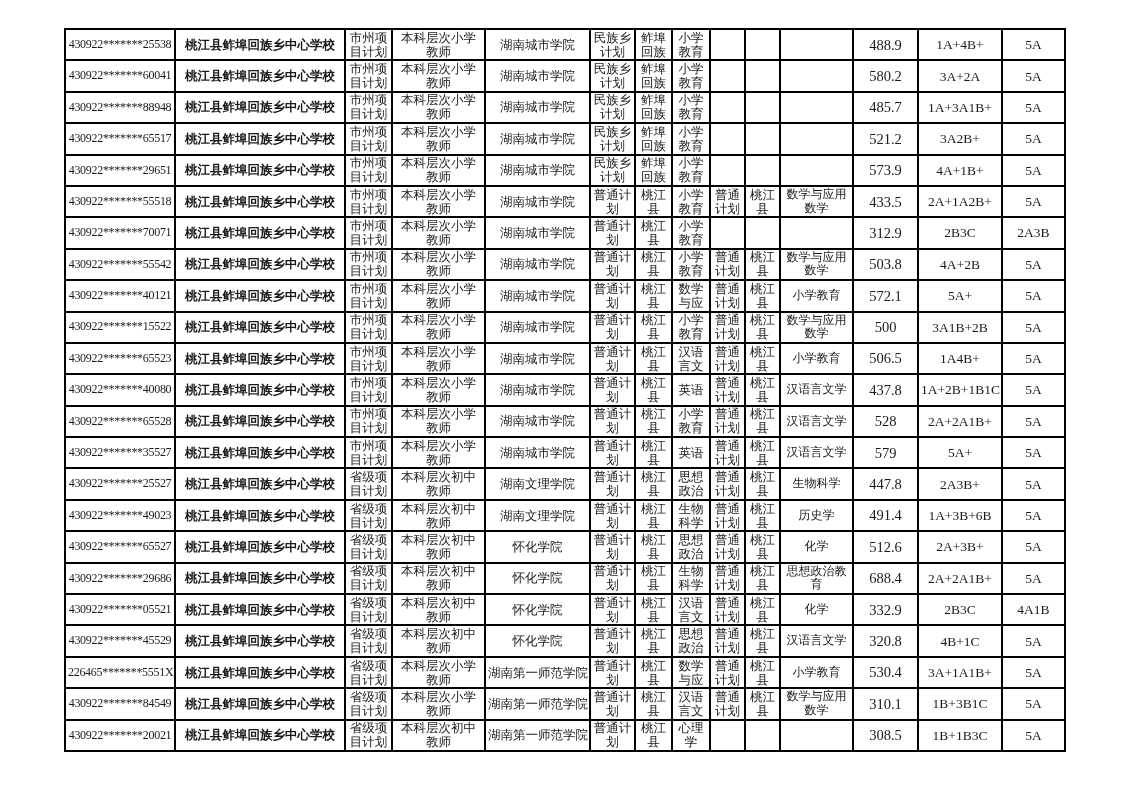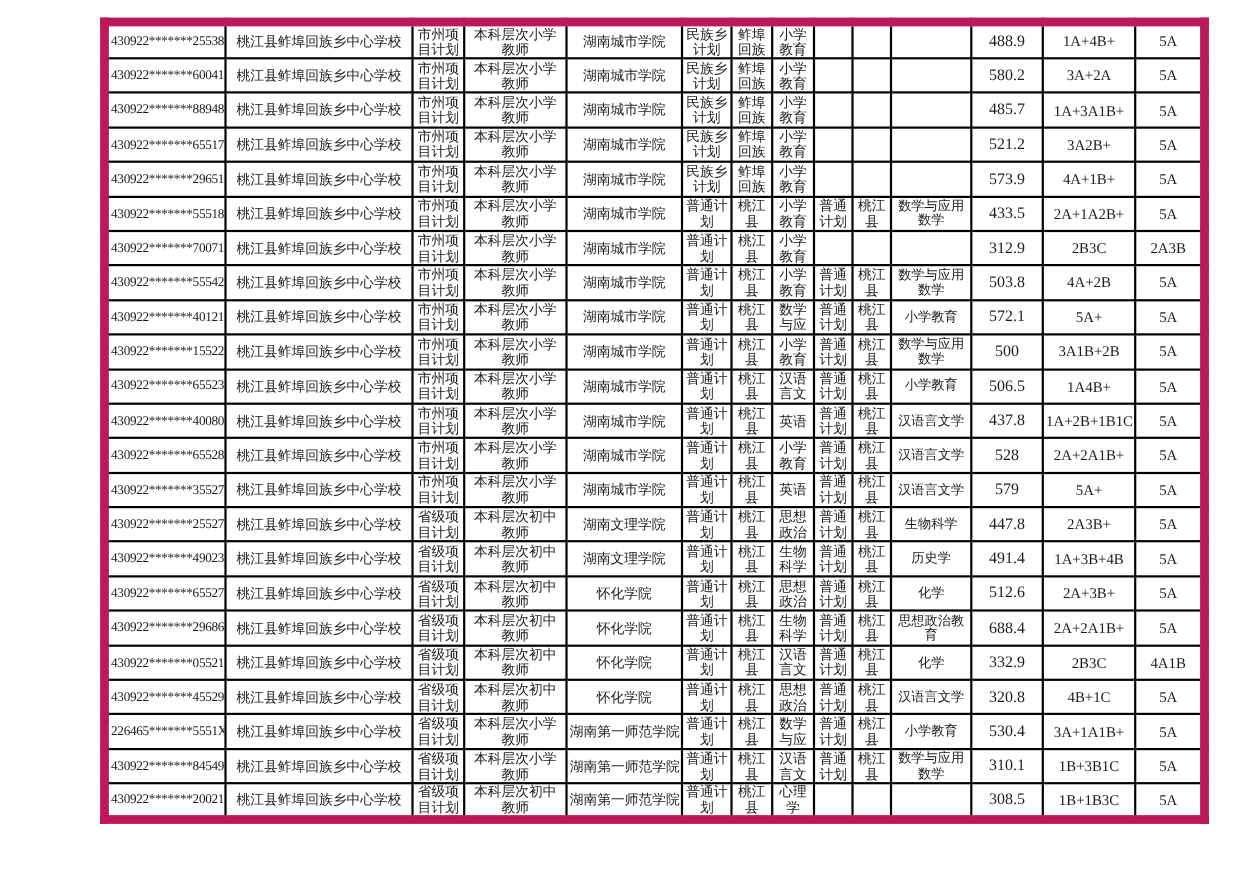--- a/index.html
+++ b/index.html
@@ -14,40 +14,39 @@
   .page {
     position: relative;
     width: 1122px;
     height: 793px;
     background: #ffffff;
     overflow: hidden;
   }
   table.results {
     position: absolute;
     left: 64px;
-    top: 16px;
+    top: 28px;
     width: 1000px;
     height: 722px;
     border-collapse: collapse;
     table-layout: fixed;
-    border: 8px solid #be185d;
-    margin-left: 27px;
+    border: 1px solid #be185d;
   }
   table.results td {
     border: 2px solid #000;
     padding: 0 2px;
     text-align: center;
     vertical-align: middle;
     overflow: hidden;
     line-height: 1.12;
     word-break: break-all;
   }
   table.results tr { height: 31.4px; }
   td.c0  { font-size: 12px; white-space: nowrap; letter-spacing: -0.3px; }
-  td.c1  { font-size: 12.5px; white-space: nowrap; }
+  td.c1  { font-size: 12.5px; white-space: nowrap; font-weight: bold; }
   td.c2  { font-size: 12.5px; }
   td.c3  { font-size: 12.5px; }
   td.c4  { font-size: 12.5px; white-space: nowrap; }
   td.c5  { font-size: 12.5px; }
   td.c6  { font-size: 12.5px; }
   td.c7  { font-size: 12.5px; }
   td.c8  { font-size: 12.5px; }
   td.c9  { font-size: 12.5px; }
   td.c10 { font-size: 12px; }
   td.c11 { font-size: 14.5px; }
@@ -322,21 +321,21 @@
           <td class="c2">省级项目计划</td>
           <td class="c3">本科层次初中教师</td>
           <td class="c4">湖南文理学院</td>
           <td class="c5">普通计划</td>
           <td class="c6">桃江县</td>
           <td class="c7">生物科学</td>
           <td class="c8">普通计划</td>
           <td class="c9">桃江县</td>
           <td class="c10">历史学</td>
           <td class="c11">491.4</td>
-          <td class="c12">1A+3B+4B</td>
+          <td class="c12">1A+3B+6B</td>
           <td class="c13">5A</td>
         </tr>
         <tr>
           <td class="c0">430922*******65527</td>
           <td class="c1">桃江县鲊埠回族乡中心学校</td>
           <td class="c2">省级项目计划</td>
           <td class="c3">本科层次初中教师</td>
           <td class="c4">怀化学院</td>
           <td class="c5">普通计划</td>
           <td class="c6">桃江县</td>

